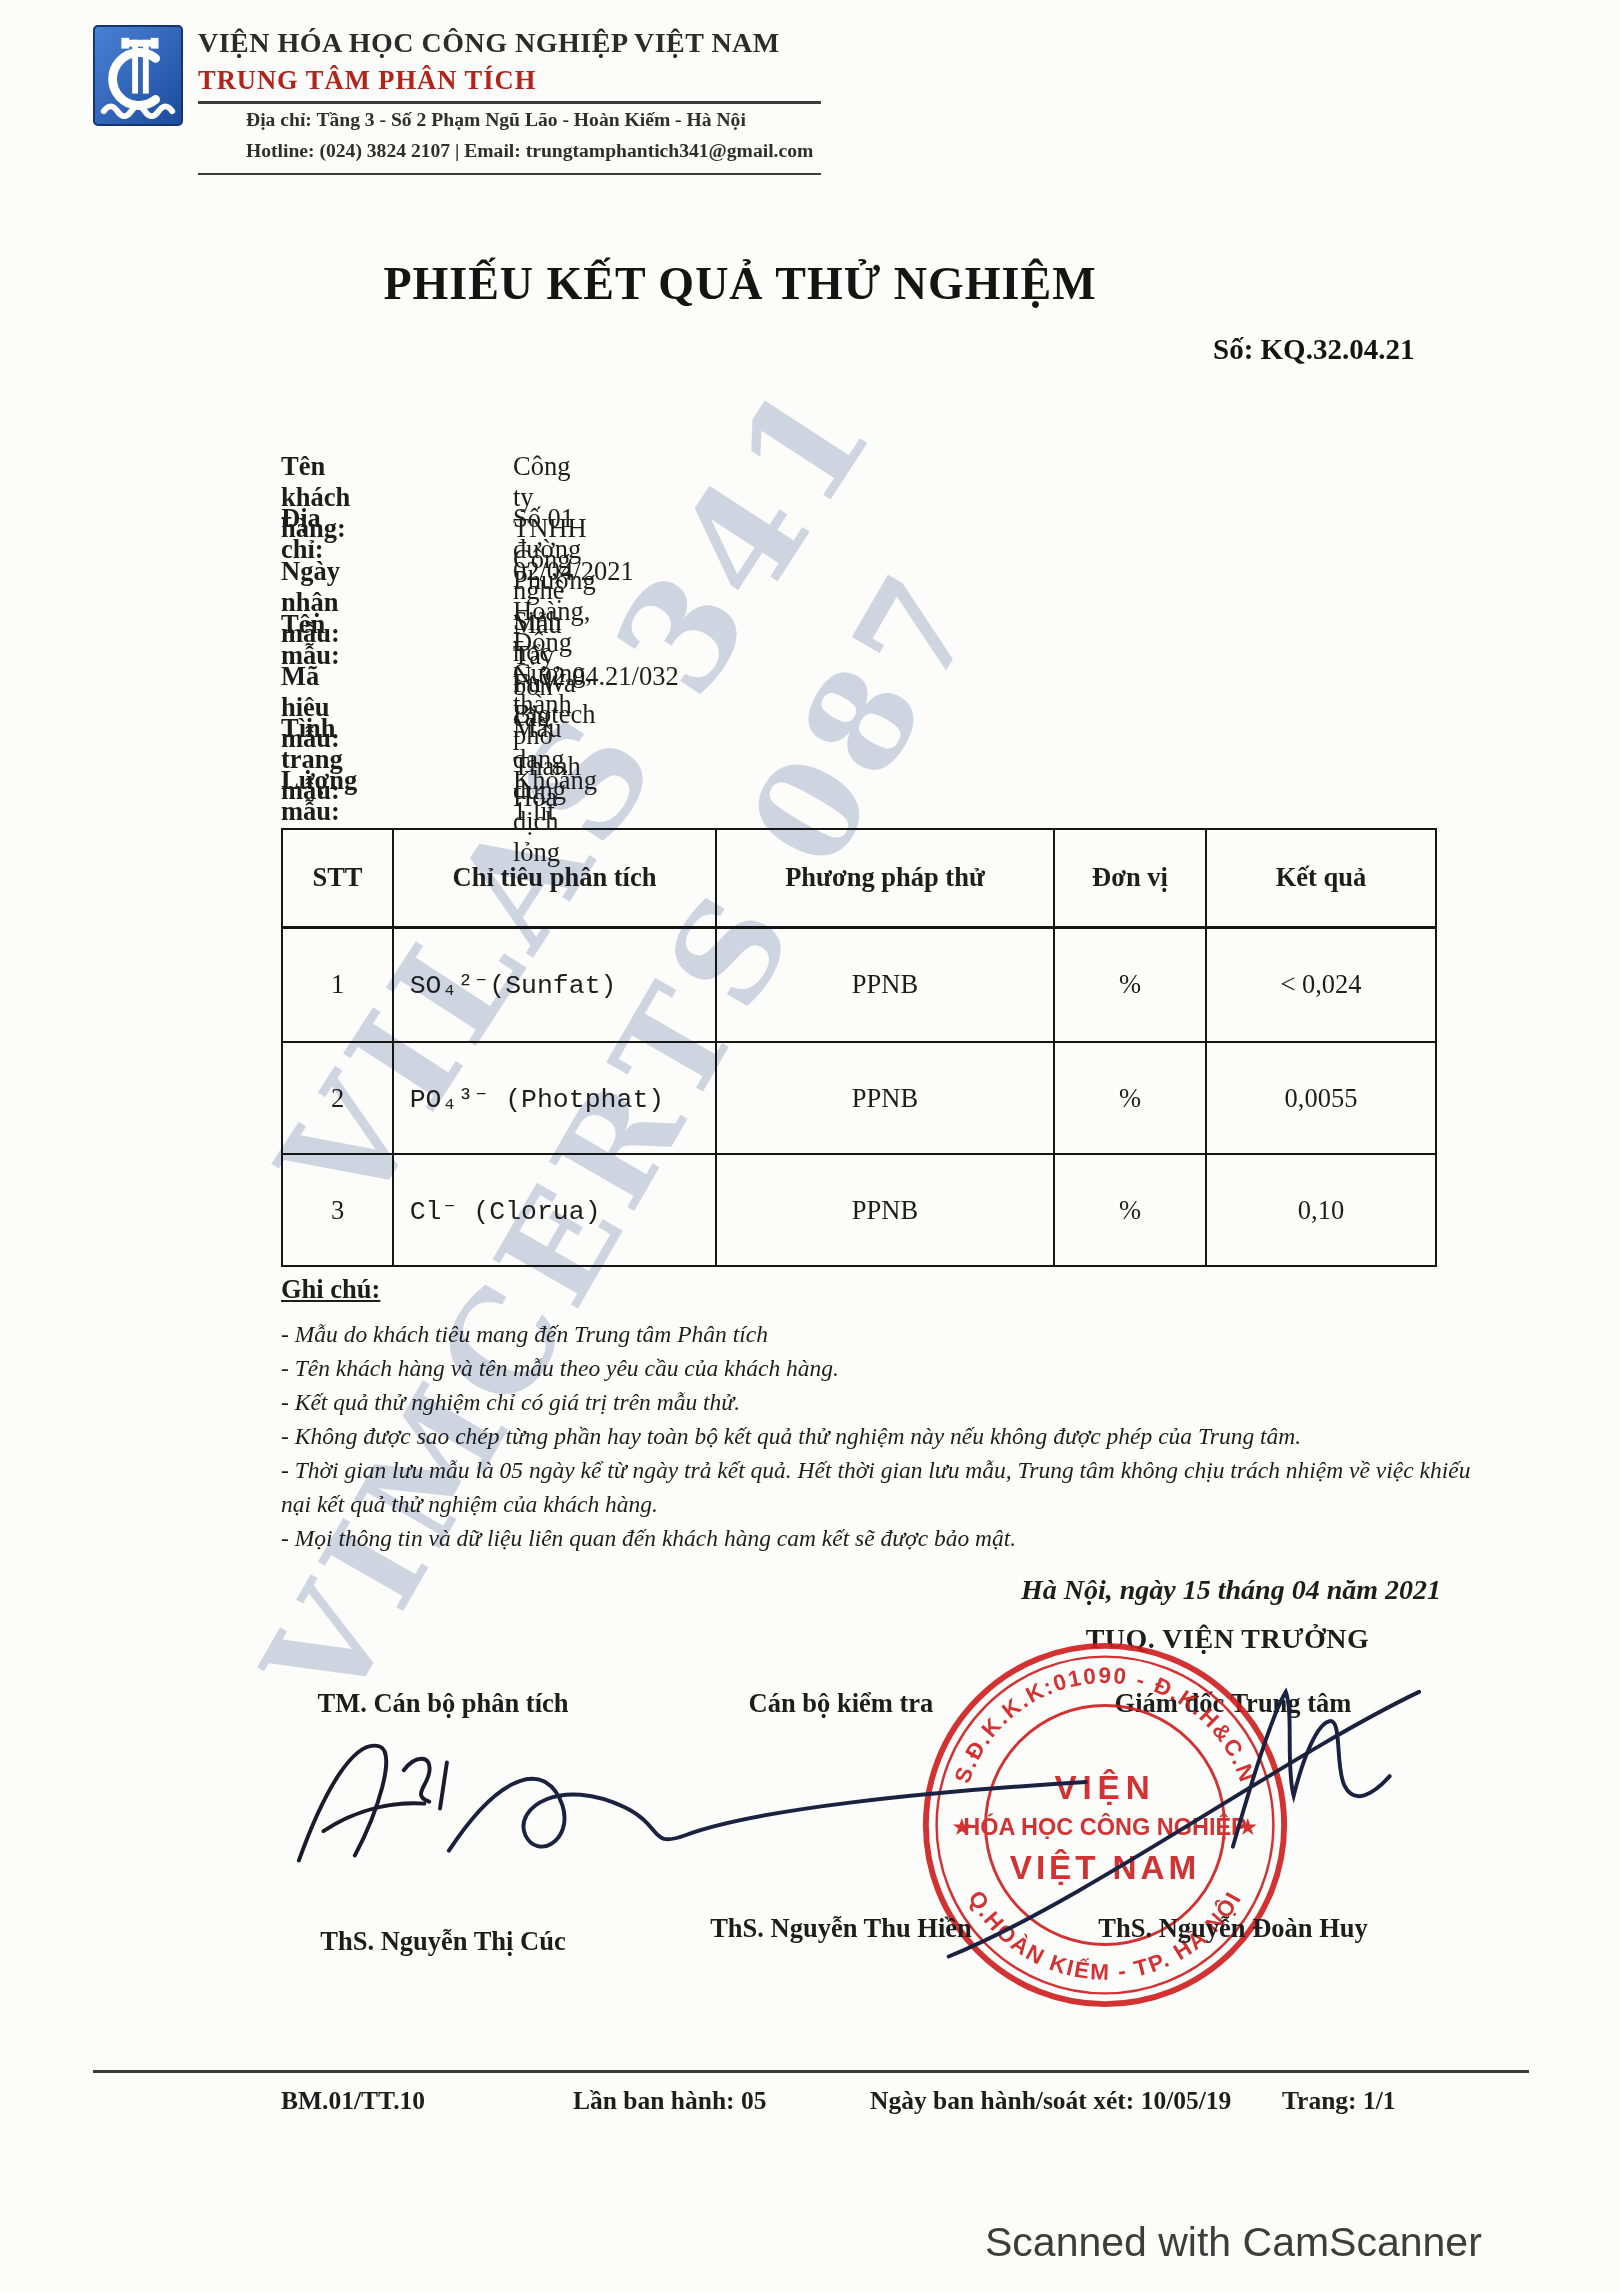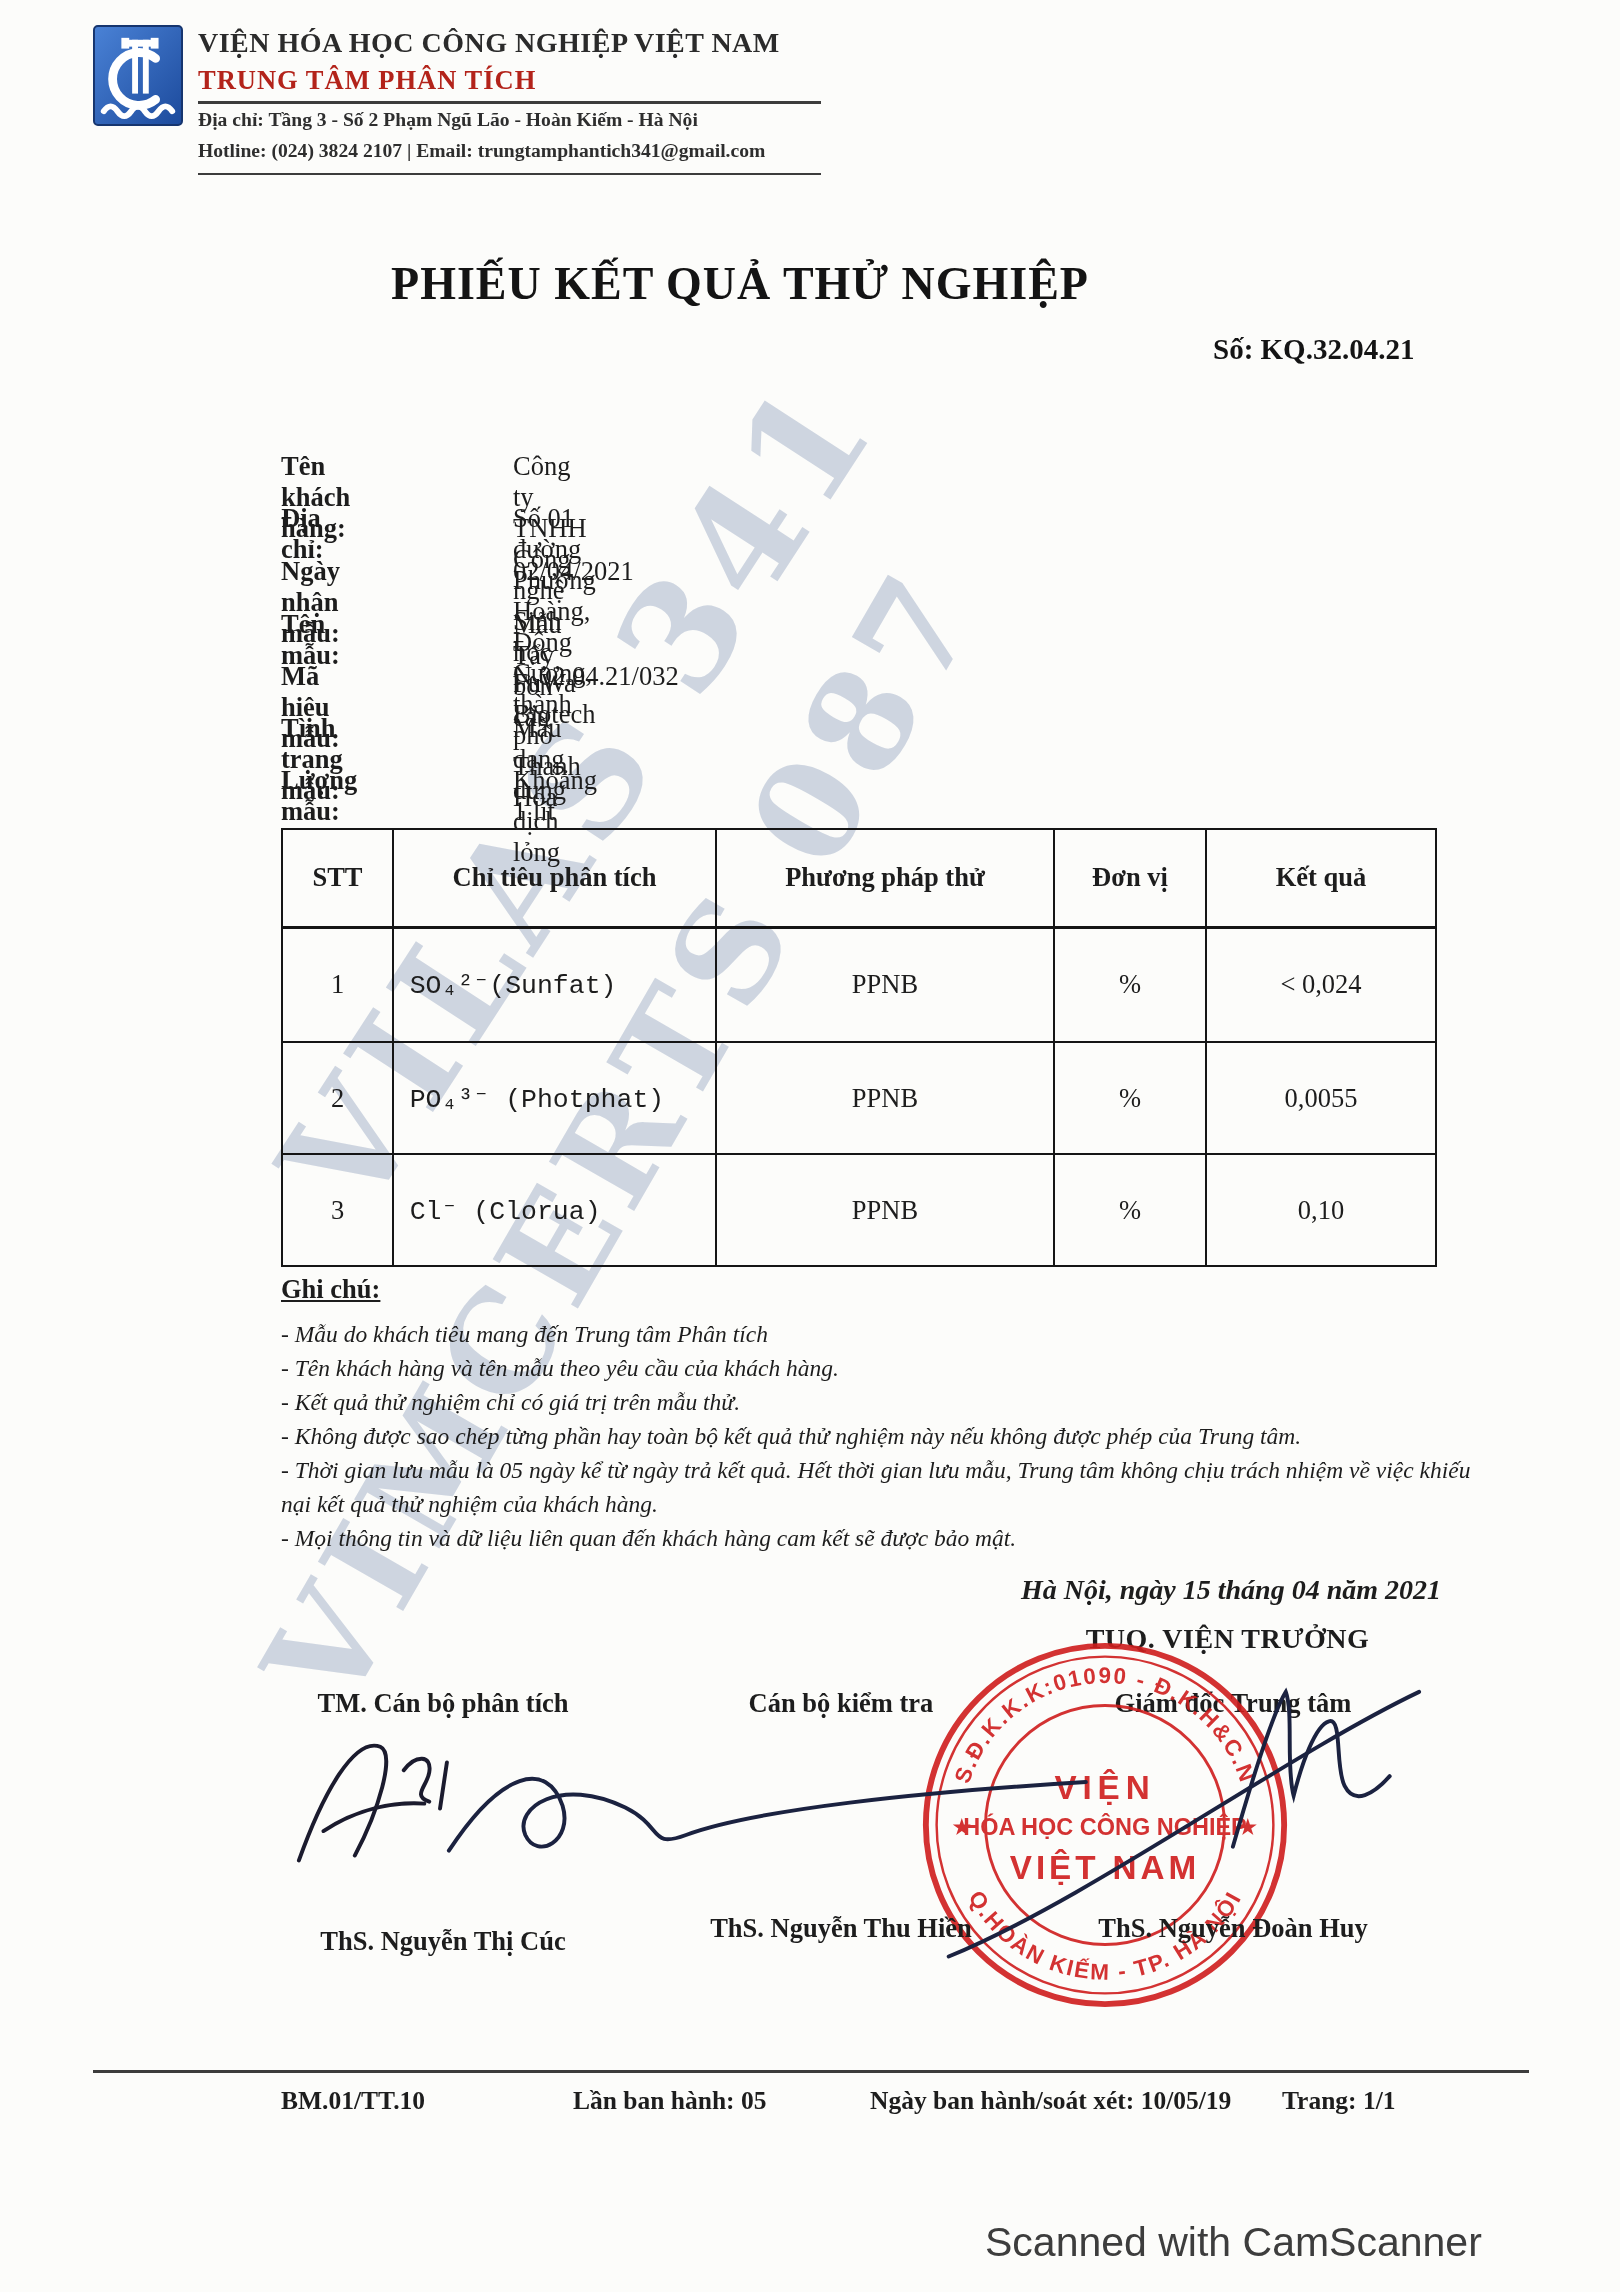--- a/index.html
+++ b/index.html
@@ -12,21 +12,21 @@
   
   .wm{
     position:absolute;white-space:nowrap;font-weight:bold;
     font-family:"DejaVu Serif","Liberation Serif",serif;
     color:rgba(157,172,197,0.48);letter-spacing:9.8px;z-index:1;
   }
   
   .inst-name{font-size:28px;font-weight:bold;color:#2b2b2b;letter-spacing:0.5px;}
   .center-name{font-size:26.5px;font-weight:bold;color:#b3231a;letter-spacing:1px;}
   .hrule{background:#3c3c3c;height:2.5px;}
-  .addr{font-size:19.6px;font-weight:600;color:#2e2e2e;}
+  .addr{font-size:19.6px;font-weight:600;color:#2e2e2e;margin-left:48px;}
   
   .doc-title{font-size:46px;font-weight:bold;letter-spacing:1px;text-align:center;color:#141414;}
   .doc-no{font-size:29px;font-weight:bold;color:#141414;}
   
   .flabel{font-size:26.5px;font-weight:bold;}
   .fvalue{font-size:26.5px;}
   
   table.res{border-collapse:collapse;table-layout:fixed;background:transparent;z-index:2;position:absolute;}
   table.res th,table.res td{border:2.5px solid #151515;font-size:26.5px;padding:0 9.8px;background:transparent;}
   table.res th{font-weight:bold;border-bottom-width:3.9px;}
@@ -72,21 +72,21 @@
       <path d="M 11,88 q 7,-10 14,0 q 7,10 14,0 q 7,-10 14,0 q 7,10 14,0 q 7,-10 14,0" fill="none" stroke="#fff" stroke-width="6" stroke-linecap="round"></path>
     </svg>
     <div class="abs inst-name" style="left:198px;top:27.4px;">VIỆN HÓA HỌC CÔNG NGHIỆP VIỆT NAM</div>
     <div class="abs center-name" style="left:198px;top:65px;">TRUNG TÂM PHÂN TÍCH</div>
     <div class="abs hrule" style="left:198px;top:101px;width:623px;"></div>
     <div class="abs addr" style="left:198px;top:109px;">Địa chỉ: Tầng 3 - Số 2 Phạm Ngũ Lão - Hoàn Kiếm - Hà Nội</div>
     <div class="abs addr" style="left:198px;top:140px;">Hotline: (024) 3824 2107  |  Email: trungtamphantich341@gmail.com</div>
     <div class="abs hrule" style="left:198px;top:173px;width:623px;height:2px;"></div>
   </div>
 
-  <div class="abs doc-title" style="left:0;top:257px;width:1480px;z-index:3;">PHIẾU KẾT QUẢ THỬ NGHIỆP</div>
+  <div class="abs doc-title" style="left:0;top:257px;width:1480px;z-index:3;">PHIẾU KẾT QUẢ THỬ NGHIỆM</div>
   <div class="abs doc-no" style="left:1213px;top:333px;z-index:3;">Số: KQ.32.04.21</div>
 
   <div class="abs" style="left:0;top:0;z-index:3;">
     <div class="abs flabel" style="left:281px;top:451px;">Tên khách hàng:</div>
     <div class="abs fvalue" style="left:513px;top:451px;">Công ty TNHH Công nghệ Sinh học FuWa Biotech</div>
     <div class="abs flabel" style="left:281px;top:503px;">Địa chỉ:</div>
     <div class="abs fvalue" style="left:513px;top:503px;">Số 01 đường Phượng Hoàng, Đông Cương, thành phố Thanh Hóa</div>
     <div class="abs flabel" style="left:281px;top:556px;">Ngày nhận mẫu:</div>
     <div class="abs fvalue" style="left:513px;top:556px;">02/04/2021</div>
     <div class="abs flabel" style="left:281px;top:609px;">Tên mẫu:</div>

